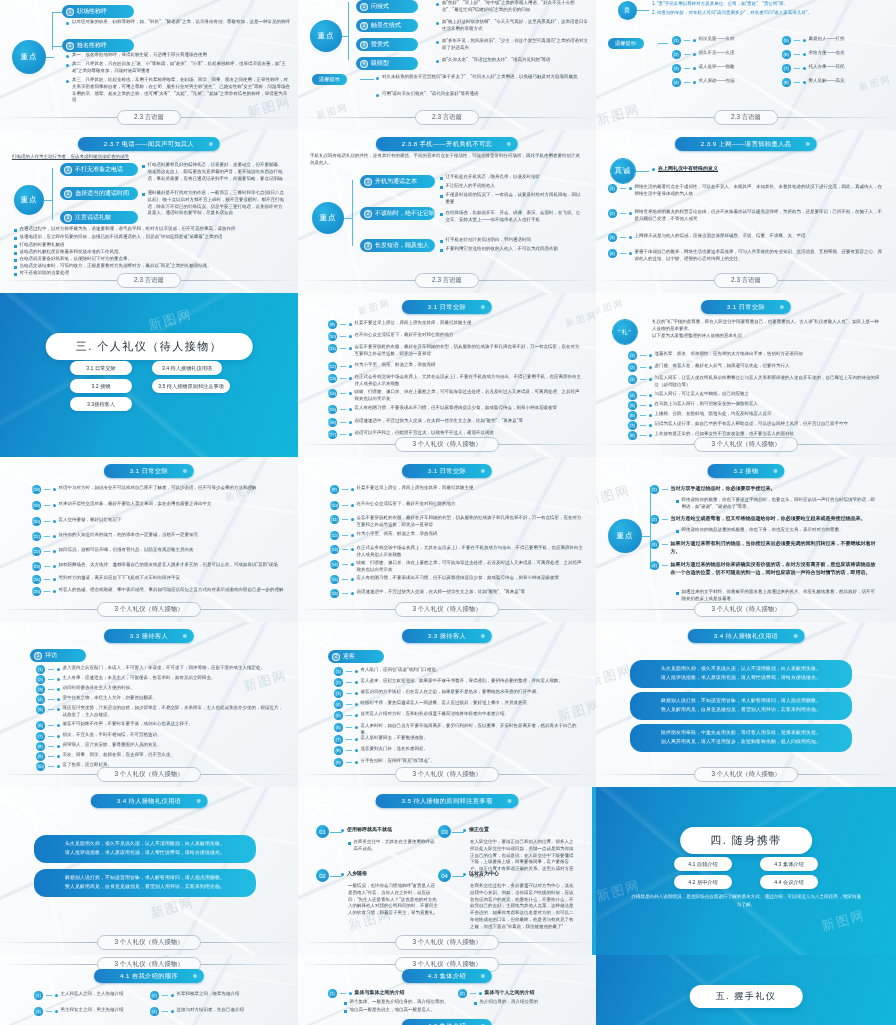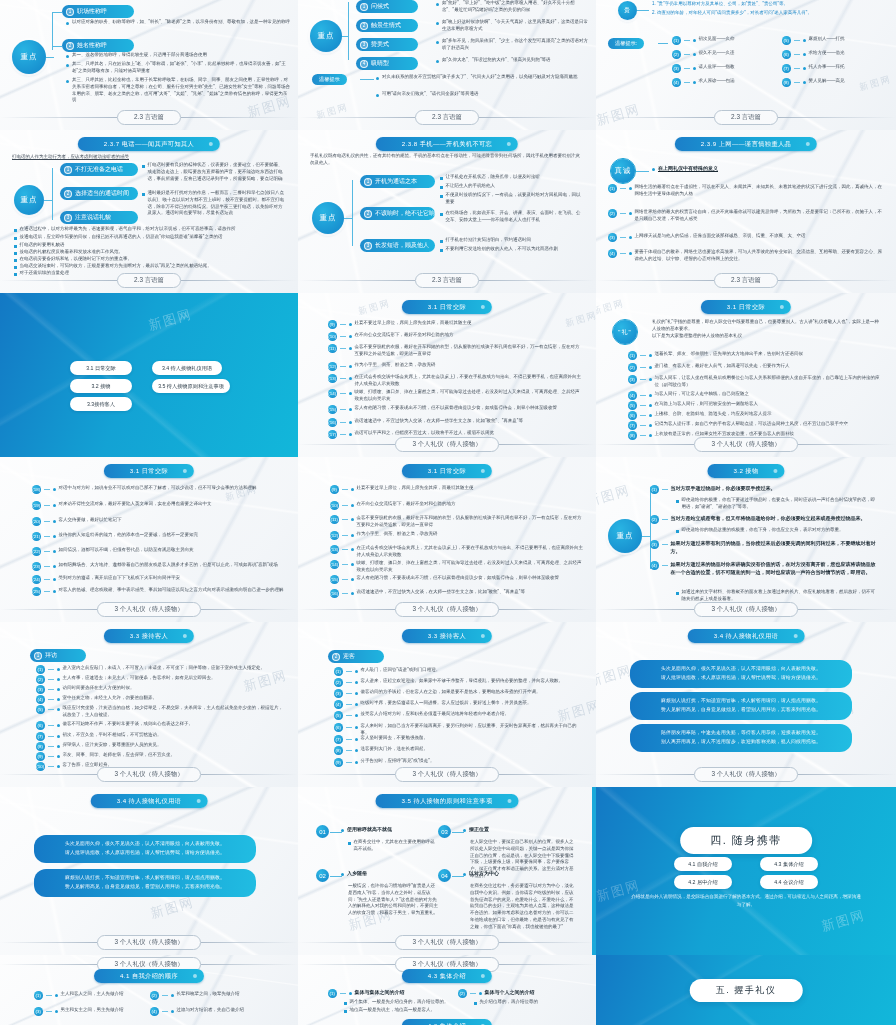--- a/index.html
+++ b/index.html
@@ -480,20 +480,21 @@
       </div>
     <div class="footer">
       <span class="ln"></span>
         <span class="cap">2.3  言语篇</span>
         <span class="ln r"></span>
     </div>
   </div>
 
   <div class="slide dark">
     <div class="wm" style="left:148px;top:18px;color:rgba(255,255,255,.3);">新图网</div>
+    <div class="sec-title" style="top:40px;">三. 个人礼仪（待人接物）</div>
     <div class="sec-item" style="left:70px;top:68px;">3.1 日常交际</div>
     <div class="sec-item" style="left:70px;top:86px;">3.2 接物</div>
     <div class="sec-item" style="left:70px;top:104px;">3.3接待客人</div>
     <div class="sec-item" style="left:152px;top:68px;width:70px;">3.4 待人接物礼仪用语</div>
     <div class="sec-item" style="left:152px;top:86px;width:78px;">3.5 待人接物原则和注意事项</div>
   </div>
 
   <div class="slide">
     <div class="pill-title">3.1  日常交际</div>
     <div class="wm sm" style="left:60px;top:8px;">新图网</div>
@@ -1081,16 +1082,16 @@
         <span class="btxt b">集体与个人之间的介绍</span>
       </div>
     <div class="brow" style="left:176px;top:44px;width:105px;">
         <span class="sqdot"></span>
         <span class="btxt">先介绍位尊的，再介绍位尊的</span>
       </div>
     <div class="pill-title" style="top:64px;">4.3  集体介绍</div>
   </div>
 
   <div class="slide dark">
-    <div class="sec-title" style="top:24px;font-size:9px;padding:5px 26px;">五. 握手礼仪</div>
+    <div class="sec-title" style="top:30px;font-size:9px;padding:5px 26px;">五. 握手礼仪</div>
   </div>
 
 </div>
 
 </body></html>

